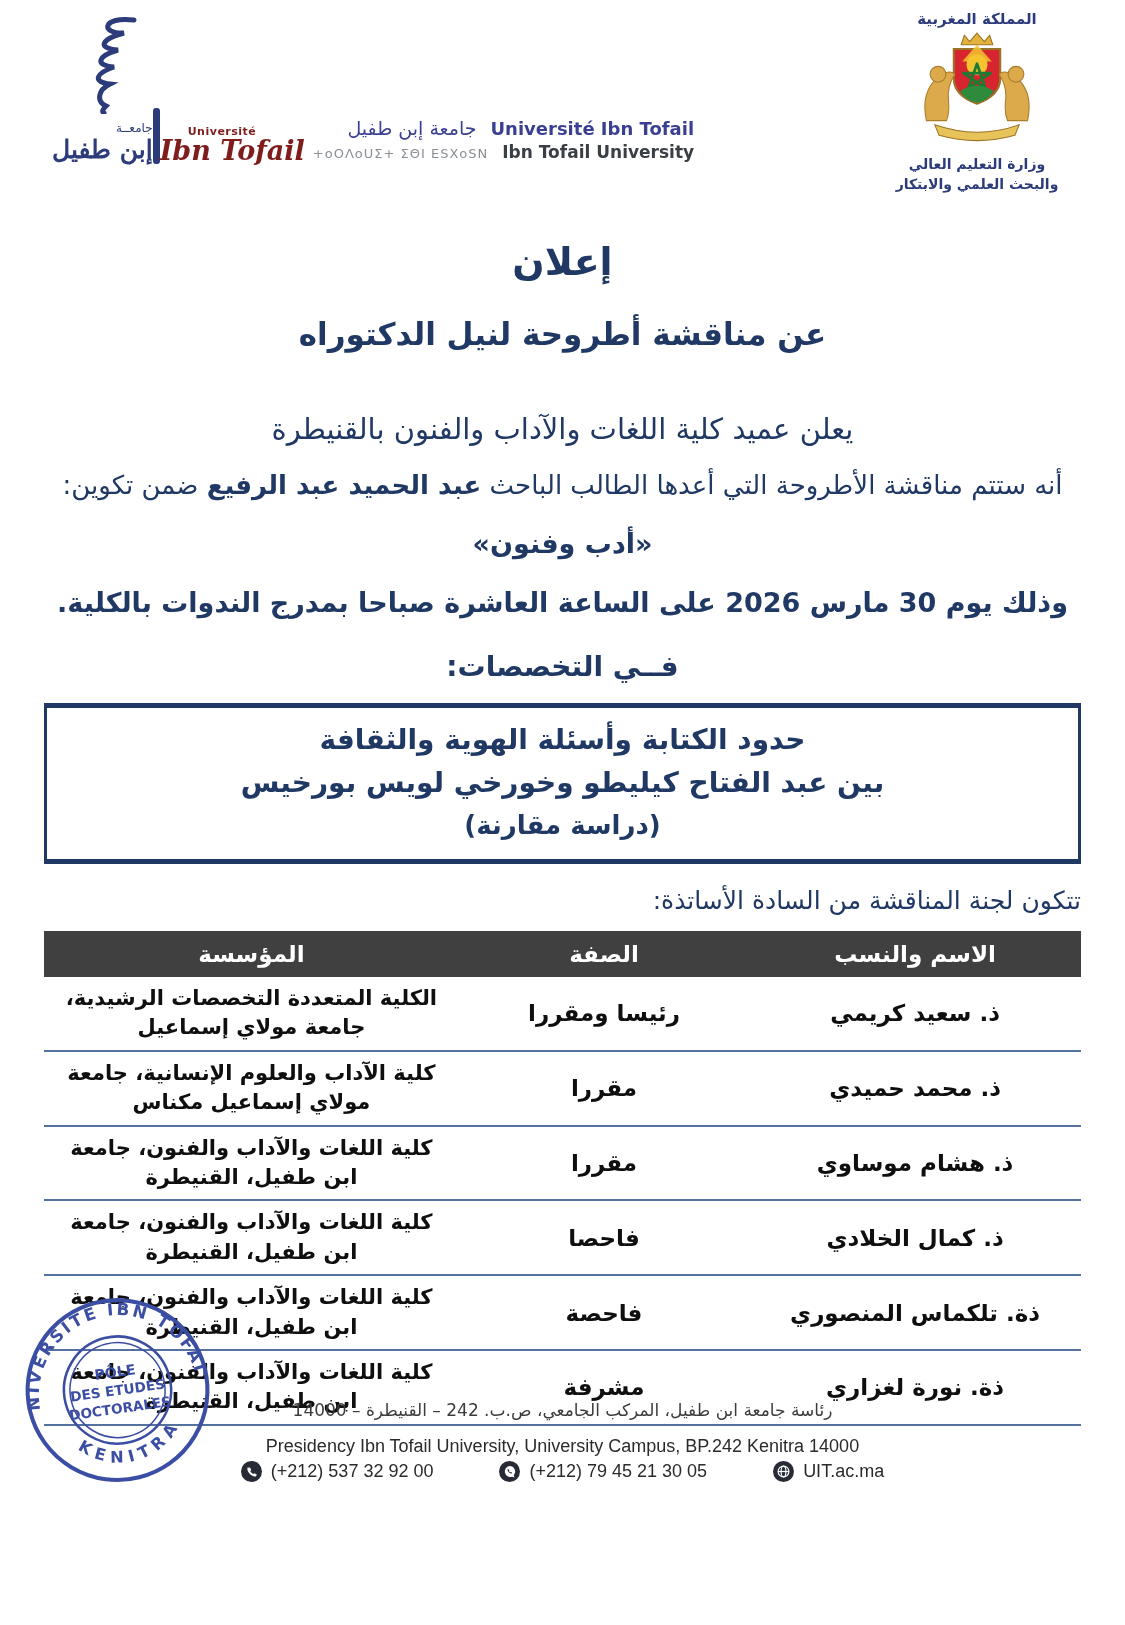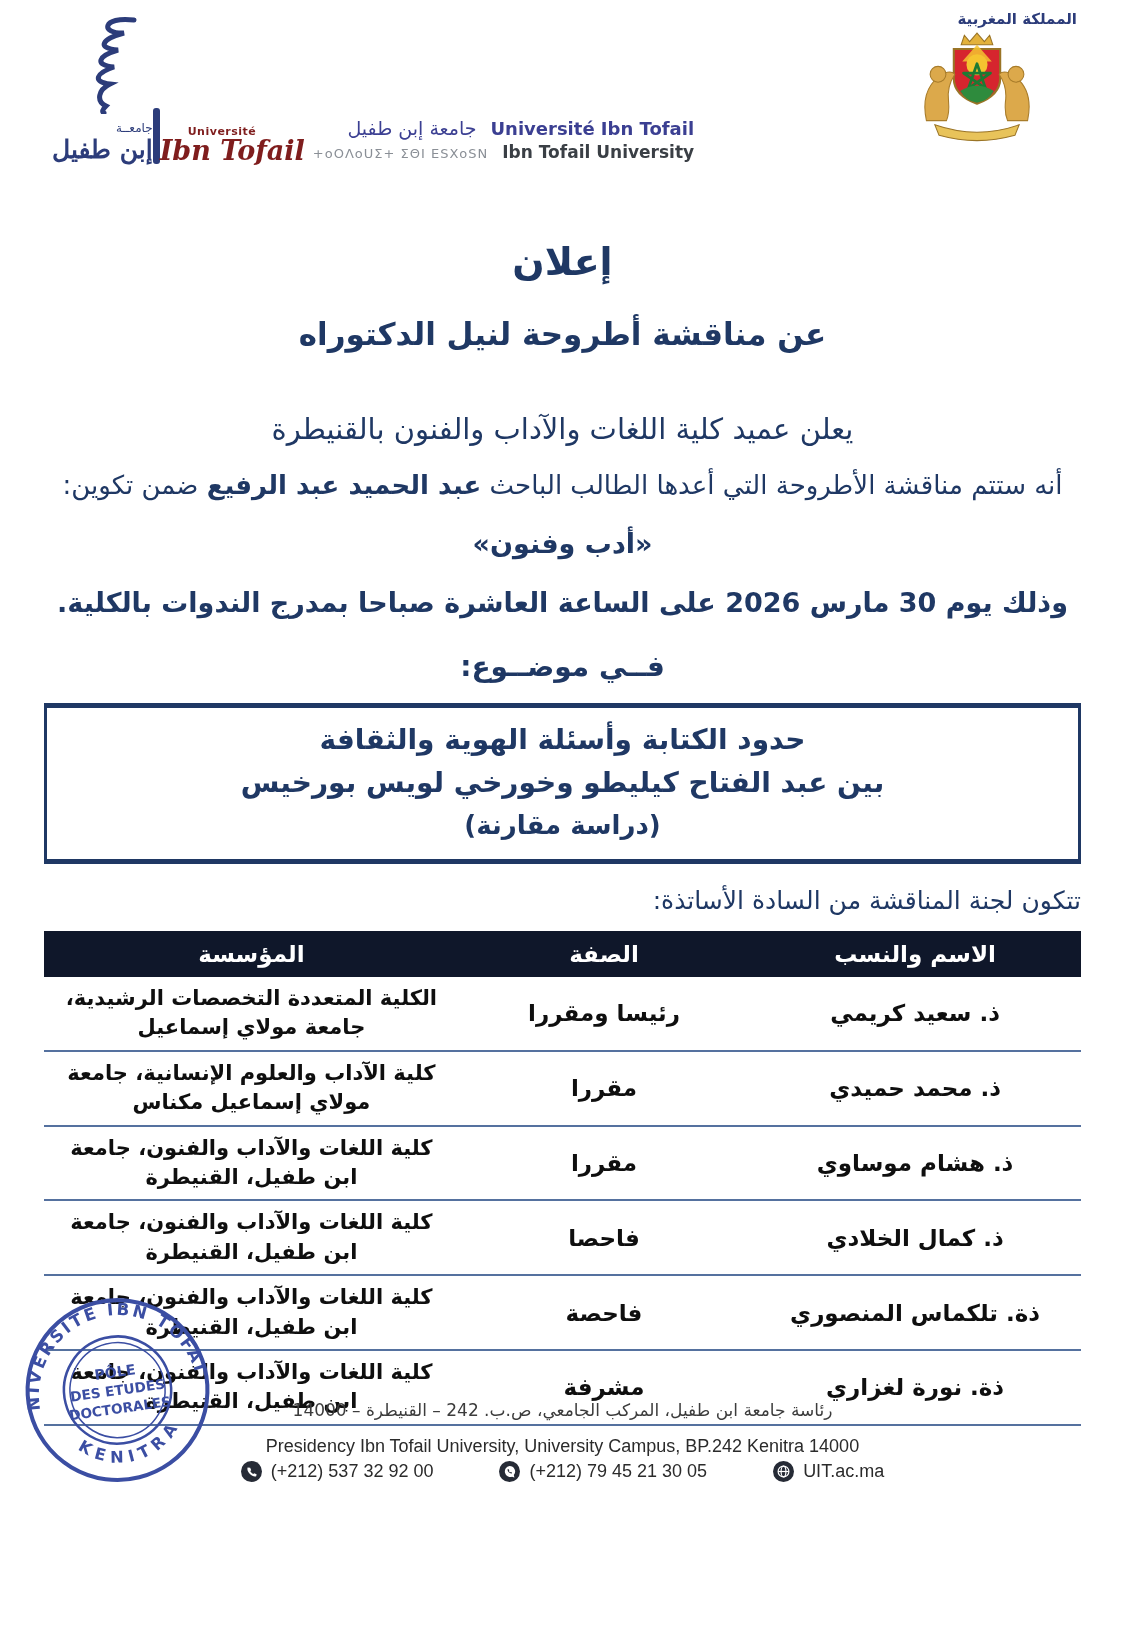--- a/index.html
+++ b/index.html
@@ -19,21 +19,21 @@
   .script-small { font-size:11px; font-weight:bold; margin-left:28px; letter-spacing:.5px; }
   .script-big { font-family:"DejaVu Serif", serif; font-style:italic; font-weight:bold; font-size:27px; }
   .wordmark { display:flex; flex-direction:column; gap:3px; margin-left:8px; padding-bottom:2px;align-items:flex-end; }
   .wm-row { display:flex; gap:14px; align-items:baseline; white-space:nowrap; }
   .wm-ar { color:#3b3f92; font-size:19px; }
   .wm-fr { color:#3b3f92; font-size:18px; font-weight:bold; }
   .wm-tif { color:#8a8f96; font-size:13px; letter-spacing:1px; }
   .wm-en { color:#3a3f45; font-size:17px; font-weight:bold; }
 
   .logo-right { position:absolute; right:48px; top:10px; width:200px; text-align:center; color:#2c3c7a; }
-  .kingdom { font-size:15px; font-weight:bold; direction:rtl;text-align:right; }
+  .kingdom { font-size:15px; font-weight:bold; direction:rtl; }
   .ministry { font-size:14px; font-weight:bold; direction:rtl; line-height:1.45; margin-top:2px; }
 
   
   .content { padding-top:240px; color:#1f3864; text-align:center; direction:rtl; }
   .t-announce { font-size:38px; font-weight:bold; }
   .t-sub { font-size:31px; font-weight:bold; margin-top:32px; }
   .p-line1 { font-size:29px; margin-top:60px; }
   .p-line2 { font-size:26px; margin-top:24px; }
   .p-line2 .b { font-weight:bold; }
   .p-program { font-size:27px; font-weight:bold; margin-top:28px; }
@@ -44,21 +44,21 @@
     border-top-width:5px; border-bottom-width:5px;
     padding:10px 16px 14px 16px; line-height:1.55;
   }
   .thesis-box .l1, .thesis-box .l2 { font-size:28px; font-weight:bold; }
   .thesis-box .l3 { font-size:26px; font-weight:bold; }
   .committee-intro { font-size:25px; margin:22px 44px 0 44px; text-align:right; }
 
   
   .committee { margin:16px 44px 0 44px; border-collapse:collapse; width:1037px; direction:rtl; }
   .committee thead th {
-    background:#0f172a; color:#ffffff; font-size:23px; font-weight:bold;
+    background:#404040; color:#ffffff; font-size:23px; font-weight:bold;
     padding:10px 6px; text-align:center;
   }
   .committee tbody tr { border-bottom:2px solid #55719f; }
   .committee tbody td {
     color:#0f0f0f; font-weight:bold; text-align:center; vertical-align:middle;
     padding:7px 10px; line-height:1.4;
   }
   .col-name { width:32%; } .col-role { width:28%; } .col-inst { width:40%; }
   .cell-name { font-size:23px; } .cell-role { font-size:23px; } .cell-inst { font-size:21px; }
 
@@ -113,35 +113,39 @@
       <circle cx="70" cy="33" r="10" fill="#f4c430"></circle>
       <path d="M56 30 L84 30 L70 14 Z" fill="#f4c430" opacity="0.85"></path>
       <path d="M70 32 L78.1 55.4 L57.2 40.9 L82.8 40.9 L61.9 55.4 Z" fill="none" stroke="#1c7a33" stroke-width="2.6" stroke-linejoin="round"></path>
       <path d="M54 58 Q70 48 86 58 Q80 68 70 69 Q60 68 54 58 Z" fill="#2e8b3d"></path>
       <path d="M22 86 Q16 58 34 44 Q44 37 49 42 Q41 54 43 68 Q44 79 41 86 Z" fill="#dca94b" stroke="#a87c2a" stroke-width="1"></path>
       <circle cx="33" cy="42" r="7.5" fill="#dca94b" stroke="#a87c2a" stroke-width="1"></circle>
       <path d="M118 86 Q124 58 106 44 Q96 37 91 42 Q99 54 97 68 Q96 79 99 86 Z" fill="#dca94b" stroke="#a87c2a" stroke-width="1"></path>
       <circle cx="107" cy="42" r="7.5" fill="#dca94b" stroke="#a87c2a" stroke-width="1"></circle>
       <path d="M30 90 Q70 104 110 90 L106 100 Q70 110 34 100 Z" fill="#e8c35a" stroke="#9a7426" stroke-width="1"></path>
     </svg>
+    <div class="ministry">
+      <div>وزارة التعليم العالي</div>
+      <div>والبحث العلمي والابتكار</div>
+    </div>
   </div>
 
   <div class="content">
     <div class="t-announce">إعلان</div>
     <div class="t-sub">عن مناقشة أطروحة لنيل الدكتوراه</div>
 
     <div class="p-line1">يعلن عميد كلية اللغات والآداب والفنون بالقنيطرة</div>
 
     <div class="p-line2"><span>أنه ستتم مناقشة الأطروحة التي أعدها الطالب الباحث </span><span class="b">عبد الحميد عبد الرفيع</span><span> ضمن تكوين:</span></div>
 
     <div class="p-program">«أدب وفنون»</div>
 
     <div class="p-date"><span>وذلك يوم </span><span>30 مارس 2026</span><span> على الساعة العاشرة صباحا بمدرج الندوات بالكلية.</span></div>
 
-    <div class="p-subject">فــي موضــوع:</div>
+    <div class="p-subject">فــي التخصصات:</div>
 
     <div class="thesis-box">
       <div class="l1">حدود الكتابة وأسئلة الهوية والثقافة</div>
       <div class="l2">بين عبد الفتاح كيليطو وخورخي لويس بورخيس</div>
       <div class="l3">(دراسة مقارنة)</div>
     </div>
 
     <div class="committee-intro">تتكون لجنة المناقشة من السادة الأساتذة:</div>
 
     <table class="committee">

